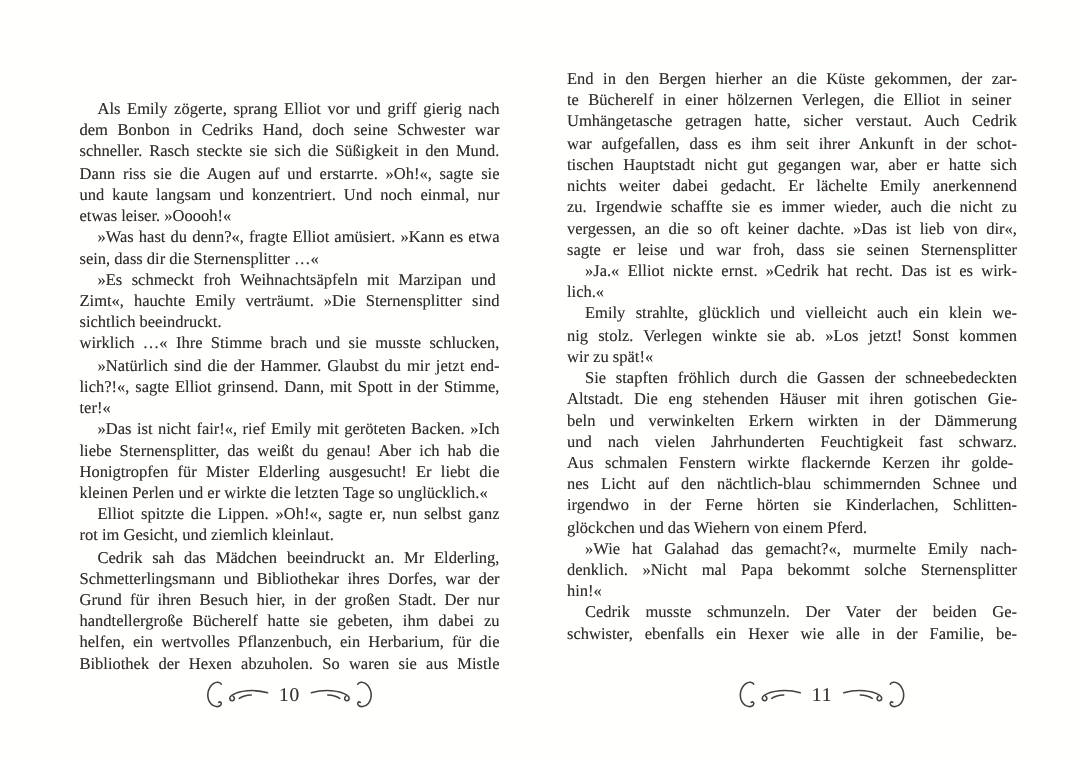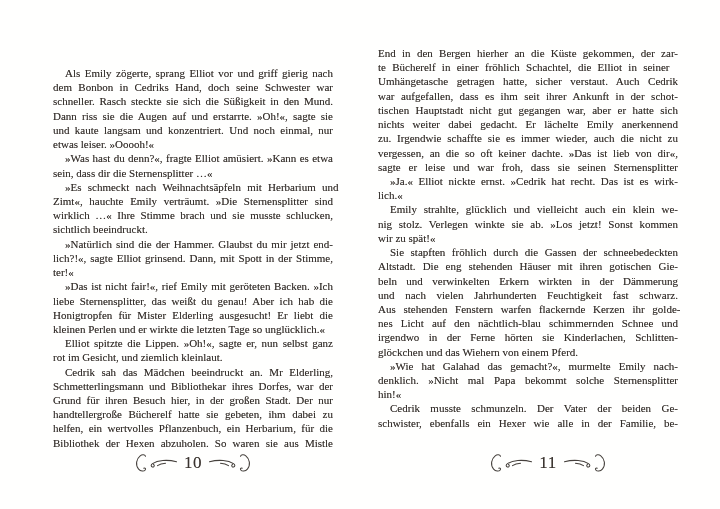--- a/index.html
+++ b/index.html
@@ -36,21 +36,21 @@
     top: 452px;
     height: 22px;
     display: flex;
     align-items: center;
     justify-content: center;
     gap: 7px;
   }
   #left-footer  { left: 53px;  width: 280px; }
   #right-footer { left: 398px; width: 300px; }
   .pagenum {
-    font-size: 17px;
+    font-size: 13px;
     color: #3a3430;
     letter-spacing: 0.5px;
     text-shadow: 0 0 0.35px rgba(70, 60, 52, 0.55);
   }
   .flourish { display: block; }
   .flourish path {
     fill: none;
     stroke: #45403c;
     stroke-width: 1.05;
     stroke-linecap: round;
@@ -64,61 +64,61 @@
 
   <div class="page-text" id="left-text">
       <div class="line indent"><span style="word-spacing: 1.694px;">Als Emily zögerte, sprang Elliot vor und griff gierig nach</span></div>
       <div class="line"><span style="word-spacing: 3.648px;">dem Bonbon in Cedriks Hand, doch seine Schwester war</span></div>
       <div class="line"><span style="word-spacing: 1.884px;">schneller. Rasch steckte sie sich die Süßigkeit in den Mund.</span></div>
       <div class="line"><span style="word-spacing: 2.4px;">Dann riss sie die Augen auf und erstarrte. »Oh!«, sagte sie</span></div>
       <div class="line"><span style="word-spacing: 2.619px;">und kaute langsam und konzentriert. Und noch einmal, nur</span></div>
       <div class="line last"><span>etwas leiser. »Ooooh!«</span></div>
       <div class="line indent"><span style="word-spacing: 0.653px;">»Was hast du denn?«, fragte Elliot amüsiert. »Kann es etwa</span></div>
       <div class="line last"><span>sein, dass dir die Sternensplitter …«</span></div>
-      <div class="line indent"><span style="word-spacing: 3.508px;">»Es schmeckt nach Weihnachtsäpfeln mit Herbarium und</span></div>
+      <div class="line indent"><span style="word-spacing: 3.508px;">»Es schmeckt froh Weihnachtsäpfeln mit Marzipan und</span></div>
       <div class="line"><span style="word-spacing: 3.898px;">Zimt«, hauchte Emily verträumt. »Die Sternensplitter sind</span></div>
+      <div class="line last"><span>sichtlich beeindruckt.</span></div>
       <div class="line"><span style="word-spacing: 2.809px;">wirklich …« Ihre Stimme brach und sie musste schlucken,</span></div>
-      <div class="line last"><span>sichtlich beeindruckt.</span></div>
       <div class="line indent"><span style="word-spacing: 1.198px;">»Natürlich sind die der Hammer. Glaubst du mir jetzt end-</span></div>
       <div class="line"><span style="word-spacing: 1.135px;">lich?!«, sagte Elliot grinsend. Dann, mit Spott in der Stimme,</span></div>
       <div class="line last"><span>ter!«</span></div>
       <div class="line indent"><span style="word-spacing: 0.894px;">»Das ist nicht fair!«, rief Emily mit geröteten Backen. »Ich</span></div>
       <div class="line"><span style="word-spacing: 2.582px;">liebe Sternensplitter, das weißt du genau! Aber ich hab die</span></div>
       <div class="line"><span style="word-spacing: 3.386px;">Honigtropfen für Mister Elderling ausgesucht! Er liebt die</span></div>
       <div class="line last"><span>kleinen Perlen und er wirkte die letzten Tage so unglücklich.«</span></div>
       <div class="line indent"><span style="word-spacing: 1.79px;">Elliot spitzte die Lippen. »Oh!«, sagte er, nun selbst ganz</span></div>
       <div class="line last"><span>rot im Gesicht, und ziemlich kleinlaut.</span></div>
       <div class="line indent"><span style="word-spacing: 3.768px;">Cedrik sah das Mädchen beeindruckt an. Mr Elderling,</span></div>
       <div class="line"><span style="word-spacing: 2.828px;">Schmetterlingsmann und Bibliothekar ihres Dorfes, war der</span></div>
       <div class="line"><span style="word-spacing: 2.75px;">Grund für ihren Besuch hier, in der großen Stadt. Der nur</span></div>
       <div class="line"><span style="word-spacing: 3.813px;">handtellergroße Bücherelf hatte sie gebeten, ihm dabei zu</span></div>
       <div class="line"><span style="word-spacing: 2.647px;">helfen, ein wertvolles Pflanzenbuch, ein Herbarium, für die</span></div>
       <div class="line"><span style="word-spacing: 3.42px;">Bibliothek der Hexen abzuholen. So waren sie aus Mistle</span></div>
     </div>
 
   <div class="page-text" id="right-text">
       <div class="line"><span style="word-spacing: 3.559px;">End in den Bergen hierher an die Küste gekommen, der zar-</span></div>
-      <div class="line"><span style="word-spacing: 3.535px;">te Bücherelf in einer fröhlich Schachtel, die Elliot in seiner</span></div>
+      <div class="line"><span style="word-spacing: 3.535px;">te Bücherelf in einer hölzernen Verlegen, die Elliot in seiner</span></div>
       <div class="line"><span style="word-spacing: 5.708px; text-align: right;">Umhängetasche getragen hatte, sicher verstaut. Auch Cedrik</span></div>
       <div class="line"><span style="word-spacing: 3.698px;">war aufgefallen, dass es ihm seit ihrer Ankunft in der schot-</span></div>
       <div class="line"><span style="word-spacing: 3.651px;">tischen Hauptstadt nicht gut gegangen war, aber er hatte sich</span></div>
       <div class="line"><span style="word-spacing: 5.507px;">nichts weiter dabei gedacht. Er lächelte Emily anerkennend</span></div>
       <div class="line"><span style="word-spacing: 3.144px;">zu. Irgendwie schaffte sie es immer wieder, auch die nicht zu</span></div>
       <div class="line"><span style="word-spacing: 2.963px;">vergessen, an die so oft keiner dachte. »Das ist lieb von dir«,</span></div>
       <div class="line"><span style="word-spacing: 5.161px;">sagte er leise und war froh, dass sie seinen Sternensplitter</span></div>
       <div class="line indent"><span style="word-spacing: 2.803px;">»Ja.« Elliot nickte ernst. »Cedrik hat recht. Das ist es wirk-</span></div>
       <div class="line last"><span>lich.«</span></div>
       <div class="line indent"><span style="word-spacing: 4.117px;">Emily strahlte, glücklich und vielleicht auch ein klein we-</span></div>
       <div class="line"><span style="word-spacing: 3.993px;">nig stolz. Verlegen winkte sie ab. »Los jetzt! Sonst kommen</span></div>
       <div class="line last"><span>wir zu spät!«</span></div>
       <div class="line indent"><span style="word-spacing: 3.748px;">Sie stapften fröhlich durch die Gassen der schneebedeckten</span></div>
       <div class="line"><span style="word-spacing: 4.316px;">Altstadt. Die eng stehenden Häuser mit ihren gotischen Gie-</span></div>
       <div class="line"><span style="word-spacing: 6.681px;">beln und verwinkelten Erkern wirkten in der Dämmerung</span></div>
       <div class="line"><span style="word-spacing: 7.898px;">und nach vielen Jahrhunderten Feuchtigkeit fast schwarz.</span></div>
-      <div class="line"><span style="word-spacing: 4.94px;">Aus stehenden Fenstern warfen flackernde Kerzen ihr golde-</span></div>
+      <div class="line"><span style="word-spacing: 4.94px;">Aus schmalen Fenstern wirkte flackernde Kerzen ihr golde-</span></div>
       <div class="line"><span style="word-spacing: 5.286px; text-align: center;">nes Licht auf den nächtlich-blau schimmernden Schnee und</span></div>
       <div class="line"><span style="word-spacing: 6.665px;">irgendwo in der Ferne hörten sie Kinderlachen, Schlitten-</span></div>
       <div class="line last"><span>glöckchen und das Wiehern von einem Pferd.</span></div>
       <div class="line indent"><span style="word-spacing: 5.25px;">»Wie hat Galahad das gemacht?«, murmelte Emily nach-</span></div>
       <div class="line"><span style="word-spacing: 6.875px;">denklich. »Nicht mal Papa bekommt solche Sternensplitter</span></div>
       <div class="line last"><span>hin!«</span></div>
       <div class="line indent"><span style="word-spacing: 7.658px;">Cedrik musste schmunzeln. Der Vater der beiden Ge-</span></div>
       <div class="line"><span style="word-spacing: 5.179px;">schwister, ebenfalls ein Hexer wie alle in der Familie, be-</span></div>
     </div>
 

